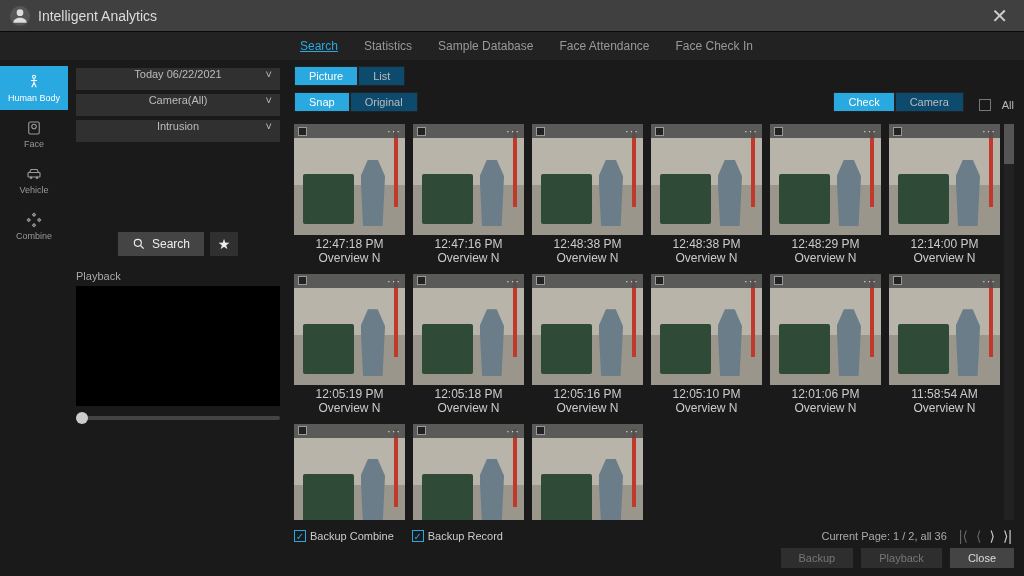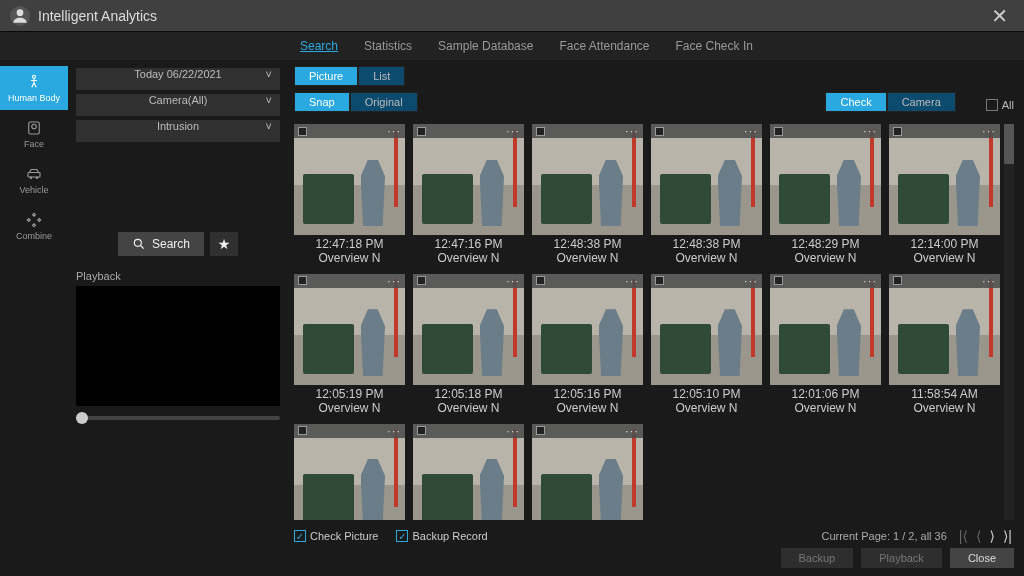--- a/index.html
+++ b/index.html
@@ -26,21 +26,21 @@
 .pbwin { width:100%; height:120px; background:#000; margin-top:4px; }
 .slider { margin-top:10px; position:relative; height:8px; }
 .slider .track { height:4px; background:#444; border-radius:2px; }
 .slider .thumb { position:absolute; left:0; top:-4px; width:12px; height:12px; border-radius:50%; background:#ccc; }
 .content { flex:1; padding:6px 10px 0 6px; display:flex; flex-direction:column; }
 .row-toggle { display:flex; gap:0; margin-bottom:6px; }
 .row-toggle .seg { padding:3px 14px; background:#0c4a6e; color:#bbb; cursor:pointer; font-size:11px; border:1px solid #222; }
 .row-toggle .seg.active { background:#2aa9e0; color:#fff; }
 .row2 { display:flex; align-items:center; margin-bottom:6px; }
 .row2 .right { margin-left:auto; display:flex; gap:8px; align-items:center; }
-.allchk { display:flex; align-items:flex-start; gap:4px; margin-left:22px; }
+.allchk { display:flex; align-items:flex-start; gap:11px; margin-left:7px; }
 .allchk .box { width:12px; height:12px; border:1px solid #777; }
 .grid { flex:1; overflow:hidden; position:relative; }
 .grid .inner { display:grid; grid-template-columns:repeat(6,1fr); gap:8px; padding-right:14px; }
 .thumb-card { display:flex; flex-direction:column; }
 .thumb-card .imgbox { position:relative; width:100%; aspect-ratio:1/1; overflow:hidden; }
 .thumb-card .imgbox .topbar { position:absolute; top:0; left:0; right:0; height:14px; background:rgba(80,80,80,0.9); display:flex; align-items:center; padding:0 4px; z-index:2; }
 .thumb-card .imgbox .topbar .cb { width:9px; height:9px; border:1px solid #999; background:#222; }
 .thumb-card .imgbox .topbar .dots { margin-left:auto; color:#ddd; font-size:11px; letter-spacing:1px; cursor:pointer; }
 .thumb-card .imgbox .scene { position:absolute; inset:0; }
 .thumb-card .cap { text-align:center; font-size:12px; color:#ccc; line-height:1.2; padding-top:2px; }
@@ -391,21 +391,21 @@
         </div>
       <div class="scrollbar">
           <div class="handle"></div>
         </div>
     </div>
 
     <div class="footer">
       <div class="row">
         <div class="chk">
           <div class="box">✓</div>
-            <span>Check Picture</span>
+            <span>Backup Combine</span>
         </div>
         <div class="chk">
           <div class="box">✓</div>
             <span>Backup Record</span>
         </div>
         <div class="pager">
           <span>Current Page: 1 / 2, all 36</span>
           <div class="nav">
             <span>|⟨</span>
             <span>⟨</span>

